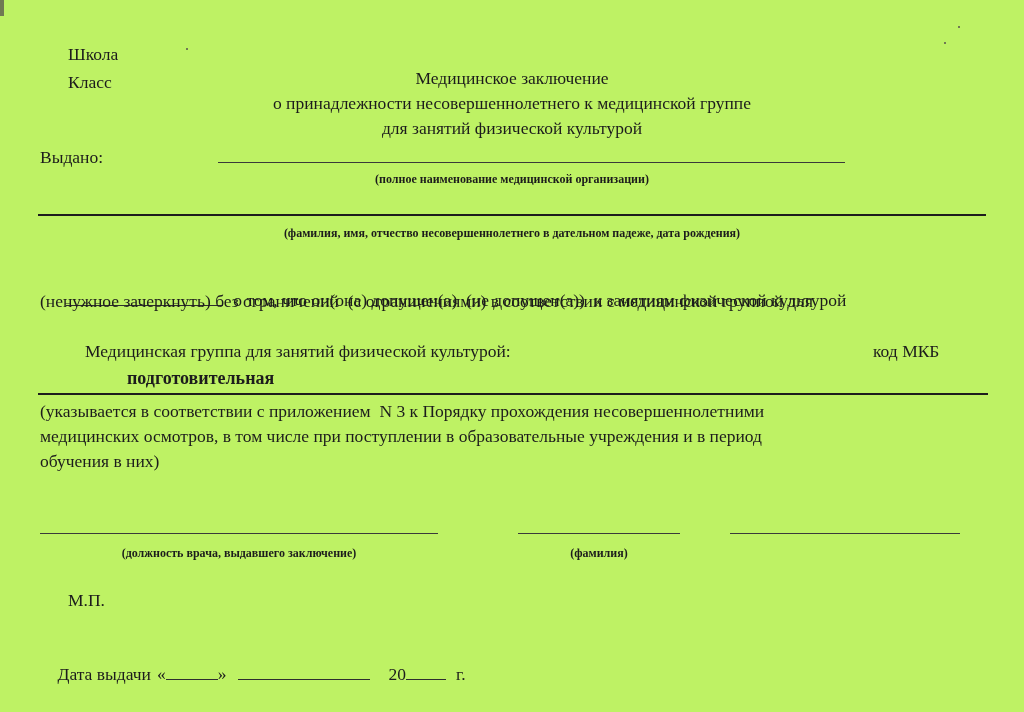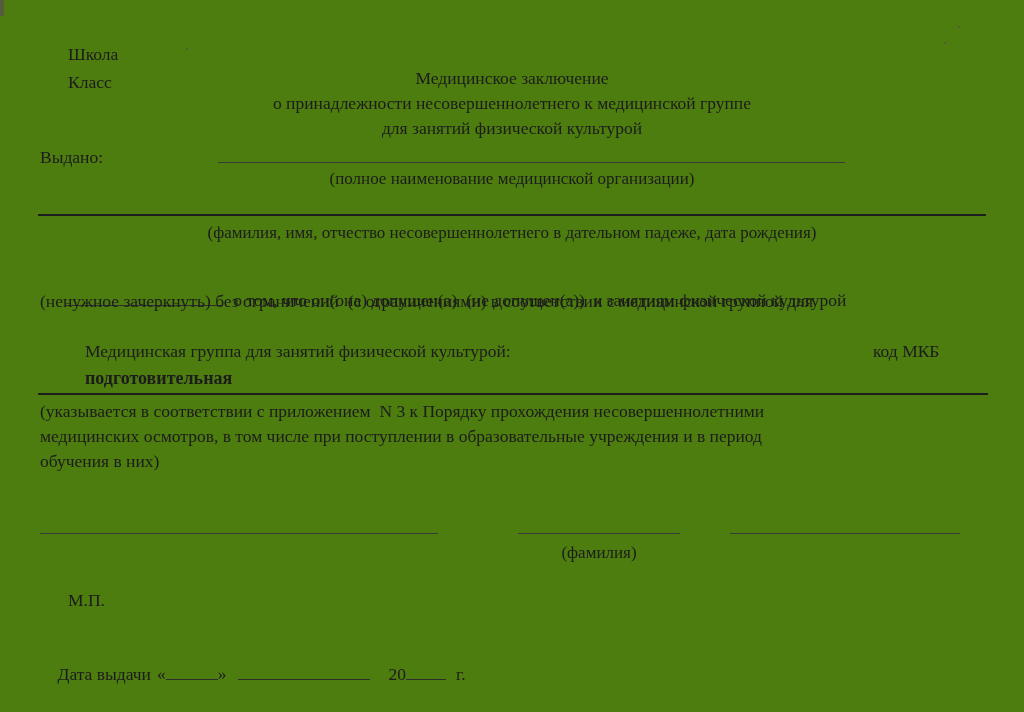--- a/index.html
+++ b/index.html
@@ -5,43 +5,43 @@
   * { margin: 0; padding: 0; box-sizing: border-box; }
   html, body { background: #ffffff; }
   body {
     font-family: "Liberation Serif", "DejaVu Serif", serif;
     color: #1c1c1c;
   }
   .page {
     position: relative;
     width: 1024px;
     height: 712px;
-    background: #4d7c0f;
+    background: #bef264;
     overflow: hidden;
     font-size: 17.5px;
   }
   .abs { position: absolute; }
   .txt { white-space: pre-wrap; line-height: 24px; }
   .center { text-align: center; }
   .blank {
     display: inline-block;
     border-bottom: 1.6px solid #2e2e2e;
     height: 15px;
     vertical-align: baseline;
   }
   .rule {
     position: absolute;
     border-top: 1.6px solid #3a3a3a;
   }
   .rule-thick {
     position: absolute;
     border-top: 2.6px solid #1d1d1d;
   }
-  .bold { font-weight: 700; }
-  .caption { font-size: 17px; }
+  .bold { font-weight: 700; margin-left: 42px; }
+  .caption { font-size: 12px; font-weight: bold; }
   .artifact {
     position: absolute;
     background: #55524e;
     opacity: .75;
   }
   .dateline span { vertical-align: baseline; }
 </style>
 </head>
 <body>
 
@@ -82,20 +82,21 @@
   <div class="abs" style="left:40px; top:399px; width:945px;">
     <div class="txt" style="height:25px;">(указывается в соответствии с приложением  N 3 к Порядку прохождения несовершеннолетними</div>
     <div class="txt" style="height:25px;">медицинских осмотров, в том числе при поступлении в образовательные учреждения и в период</div>
     <div class="txt" style="height:25px;">обучения в них)</div>
   </div>
 
   <div class="rule" style="left:40px; top:533px; width:398px;"></div>
   <div class="rule" style="left:518px; top:533px; width:162px;"></div>
   <div class="rule" style="left:730px; top:533px; width:230px;"></div>
 
+  <div class="abs txt center caption" style="left:40px; top:541px; width:398px;">(должность врача, выдавшего заключение)</div>
   <div class="abs txt center caption" style="left:518px; top:541px; width:162px;">(фамилия)</div>
 
   <div class="abs txt" style="left:40px; top:588px;margin-left:28px;">М.П.</div>
 
   <div class="abs txt dateline" style="left:40px; top:638px;">
     <span>Дата выдачи</span><span style="padding-left:6px;">«</span><span class="blank" style="width:52px;"></span><span>»</span><span class="blank" style="width:132px; margin-left:12px;"></span><span style="padding-left:18px;margin-top:46px;">20</span><span class="blank" style="width:40px;"></span><span style="padding-left:10px;">г.</span>
   </div>
 
 </div>
 

